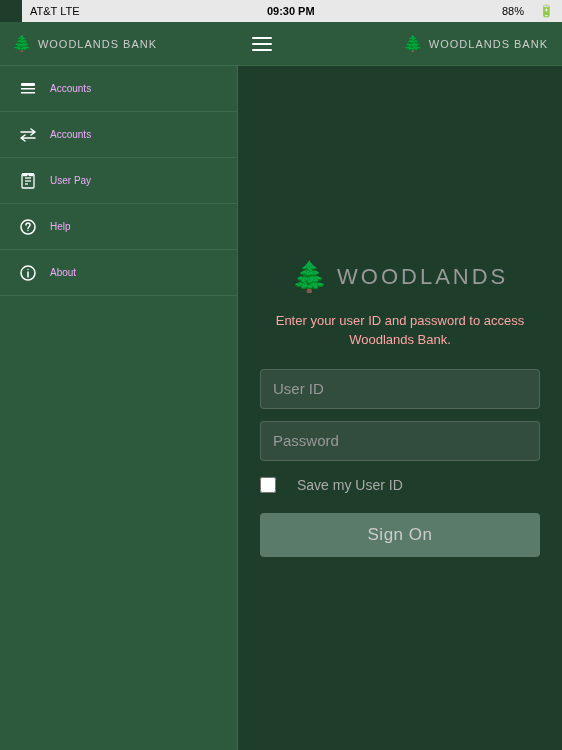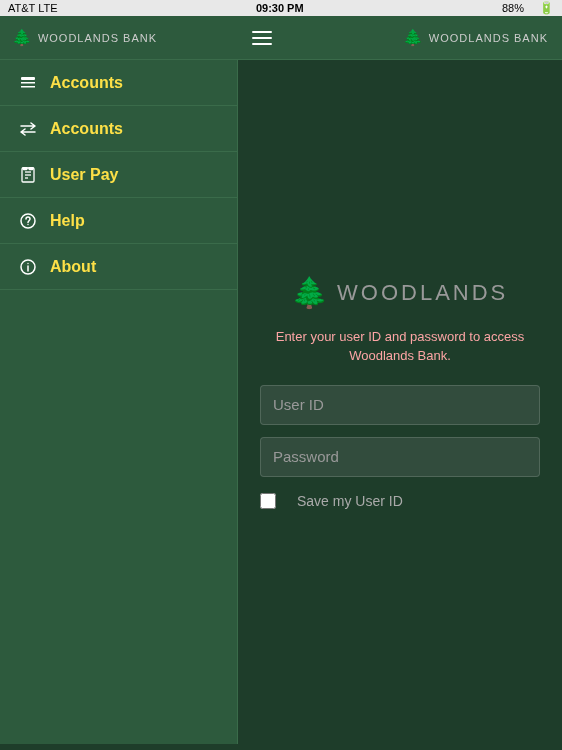--- a/index.html
+++ b/index.html
@@ -1,21 +1,21 @@
 <!DOCTYPE html>
 <html><head>
   <meta charset="utf-8">
   <style>
     * { margin: 0; padding: 0; box-sizing: border-box; }
     body { width: 562px; height: 750px; overflow: hidden; font-family: -apple-system, 'Helvetica Neue', Arial, sans-serif; background: #1e3d2a; }
 
     
     .status-bar {
       display: flex; justify-content: space-between; align-items: center;
-      background: #e8e8e8; height: 16px; padding: 0 8px; font-size: 11px; color: #000;
+      background: #e8e8e8; height: 22px; padding: 0 8px; font-size: 11px; color: #000; margin-left: 22px;
     }
     .status-left { display: flex; align-items: center; gap: 4px; }
     .status-right { display: flex; align-items: center; gap: 15px; }
 
     
     .app-container { display: flex; flex-direction: column; height: 728px; }
 
     
     .nav-bars { display: flex; height: 44px; }
     .sidebar-nav {
@@ -37,21 +37,21 @@
     
     .sidebar {
       width: 238px; background: #2d5a3d; border-right: 1px solid #3a6b4a;
     }
     .sidebar-item {
       display: flex; align-items: center; padding: 0 16px; height: 46px;
       border-bottom: 1px solid #3a6b4a; cursor: pointer; color: #fff; font-size: 16px;
     }
     .sidebar-item.active { background: rgba(255,255,255,0.08); }
     .sidebar-item-icon { width: 24px; margin-right: 10px; display: flex; justify-content: center; align-items: center; color: #fff; font-size: 14px; }
-    .sidebar-item-label { color: #fde047; font-size: 16px; font-weight: bold; }
+    .sidebar-item-label { color: #f0abfc; font-size: 10px; }
 
     
     .main-content { flex: 1; background: #1e3d2a; display: flex; flex-direction: column; align-items: center; justify-content: center; padding: 20px; }
 
     .login-logo-area { display: flex; align-items: center; gap: 8px; margin-bottom: 18px; }
 
     .login-subtitle { color: #fca5a5; font-size: 13px; text-align: center; margin-bottom: 20px; line-height: 1.4; }
 
     .login-input {
       width: 100%; max-width: 280px; height: 40px; background: rgba(80,100,90,0.4);
@@ -185,17 +185,20 @@
 
       <input class="login-input" type="text" placeholder="User ID" style="">
       <div class="input-gap"></div>
       <input class="login-input" type="password" placeholder="Password" style="">
 
       <div class="save-checkbox-row">
         <input type="checkbox" class="save-checkbox" style="">
         <span class="save-label">Save my User ID</span>
       </div>
 
+      <button class="sign-on-btn">
+        <span>Sign On</span>
+      </button>
 
     </div>
 
   </div>
 </div>
 
 </body></html>

